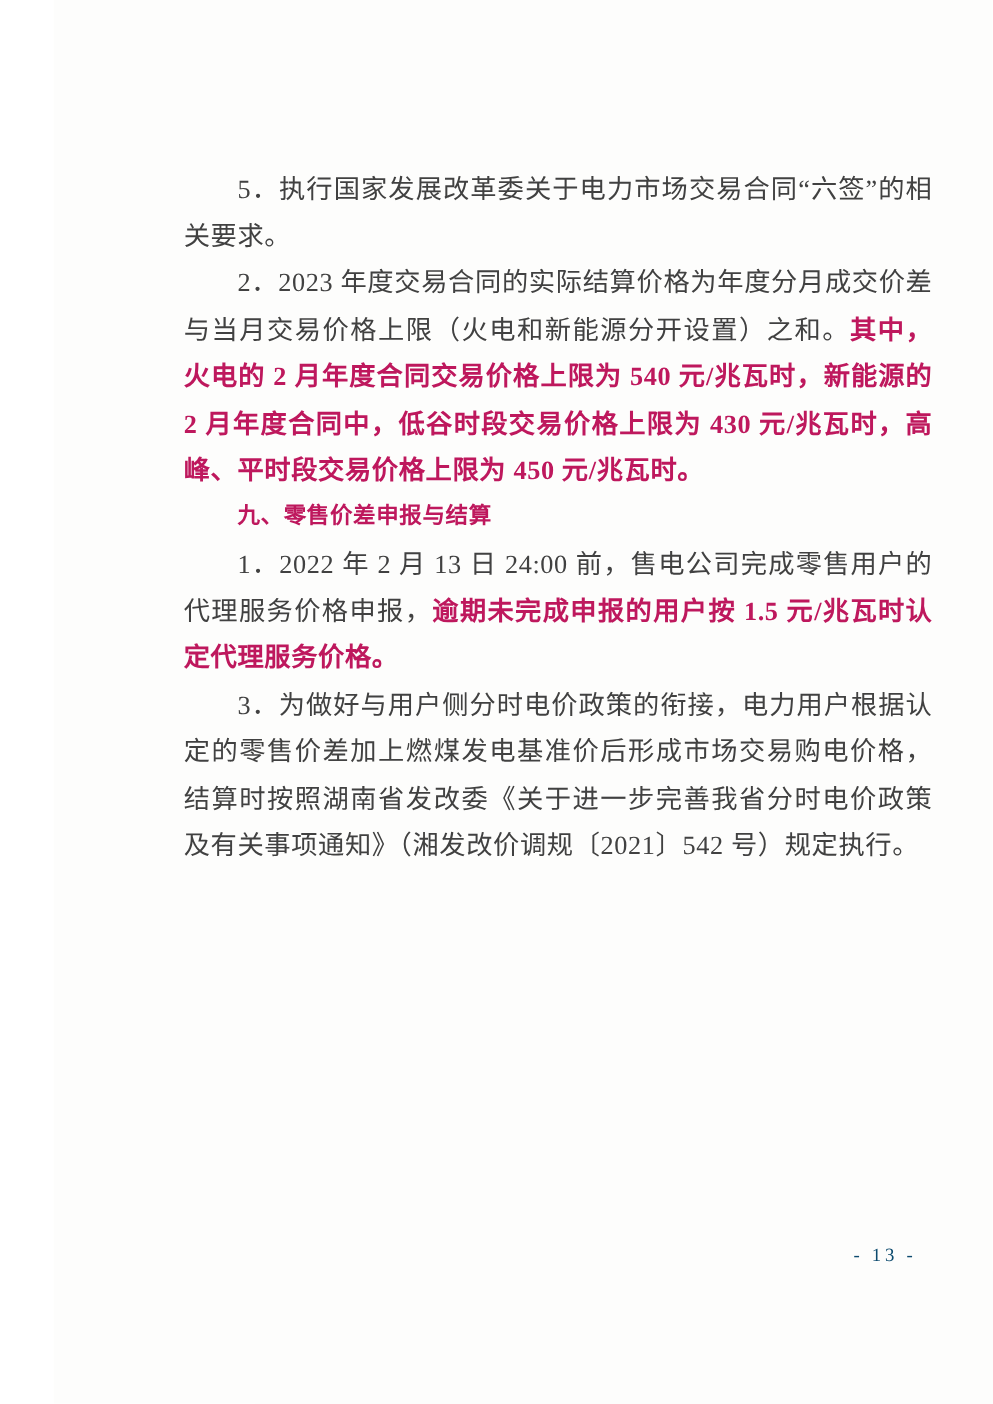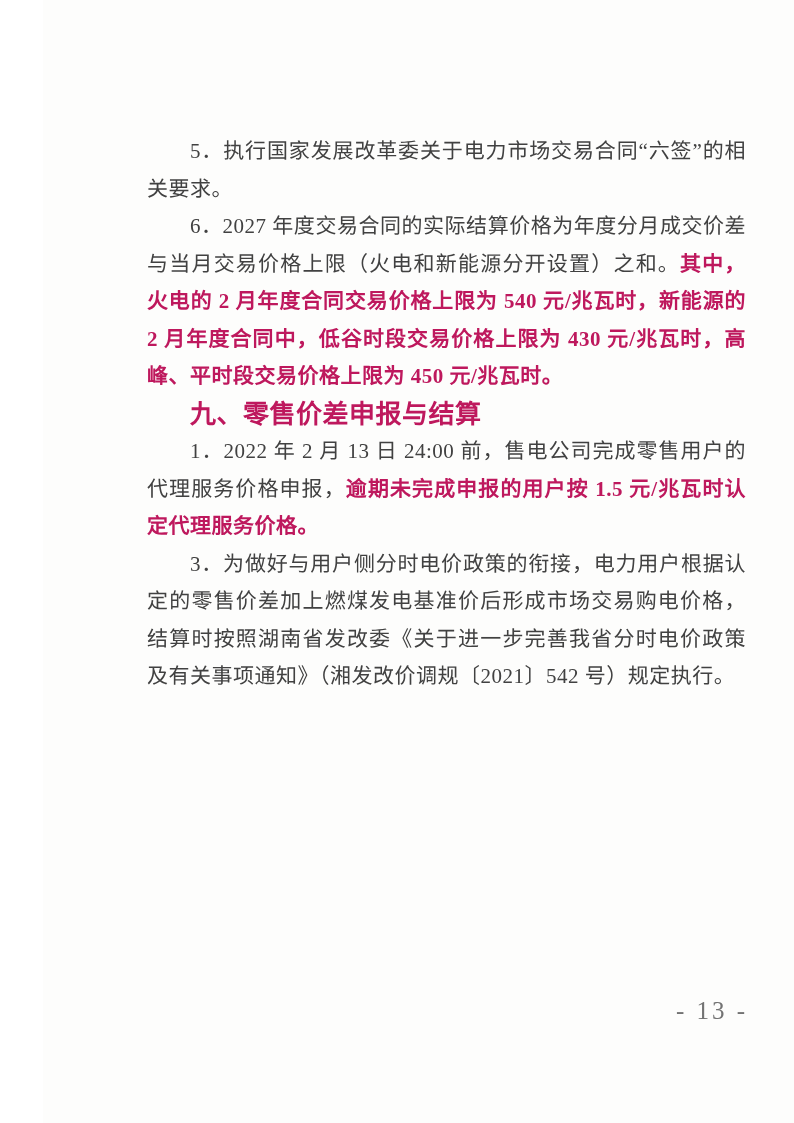--- a/index.html
+++ b/index.html
@@ -33,45 +33,45 @@
     text-indent: 43px;
   }
   .run { font-weight: 400; }
   .run.bold {
     font-weight: 700;
     color: #be185d;
   }
   .para.heading {
     font-weight: 700;
     color: #353535;
-    font-family: Liberation Serif, serif;
-    font-size: 26px;
+    font-family: Liberation Mono, monospace;
+    font-size: 18px;
   }
   .pagenum {
     position: absolute;
     left: 633px;
     top: 997px;
     width: 64px;
     text-align: center;
-    font-size: 25px;
+    font-size: 15px;
     letter-spacing: 3px;
-    color: #737373;
+    color: #0c4a6e;
     white-space: nowrap;
   }
 </style>
 </head>
 <body>
 
 <div class="sheet">
 
   <main class="content">
 
     <p class="para"><span class="run">5．执行国家发展改革委关于电力市场交易合同“六签”的相关要求。</span></p>
 
-    <p class="para"><span class="run">6．2027 年度交易合同的实际结算价格为年度分月成交价差与当月交易价格上限（火电和新能源分开设置）之和。</span><span class="run bold">其中，火电的 2 月年度合同交易价格上限为 540 元/兆瓦时，新能源的 2 月年度合同中，低谷时段交易价格上限为 430 元/兆瓦时，高峰、平时段交易价格上限为 450 元/兆瓦时。</span></p>
+    <p class="para"><span class="run">2．2023 年度交易合同的实际结算价格为年度分月成交价差与当月交易价格上限（火电和新能源分开设置）之和。</span><span class="run bold">其中，火电的 2 月年度合同交易价格上限为 540 元/兆瓦时，新能源的 2 月年度合同中，低谷时段交易价格上限为 430 元/兆瓦时，高峰、平时段交易价格上限为 450 元/兆瓦时。</span></p>
 
     <p class="para heading"><span class="run bold">九、零售价差申报与结算</span></p>
 
     <p class="para"><span class="run">1．2022 年 2 月 13 日 24:00 前，售电公司完成零售用户的代理服务价格申报，</span><span class="run bold">逾期未完成申报的用户按 1.5 元/兆瓦时认定代理服务价格。</span></p>
 
 
     <p class="para"><span class="run">3．为做好与用户侧分时电价政策的衔接，电力用户根据认定的零售价差加上燃煤发电基准价后形成市场交易购电价格，结算时按照湖南省发改委《关于进一步完善我省分时电价政策及有关事项通知》（湘发改价调规〔2021〕542 号）规定执行。</span></p>
 
   </main>
 

